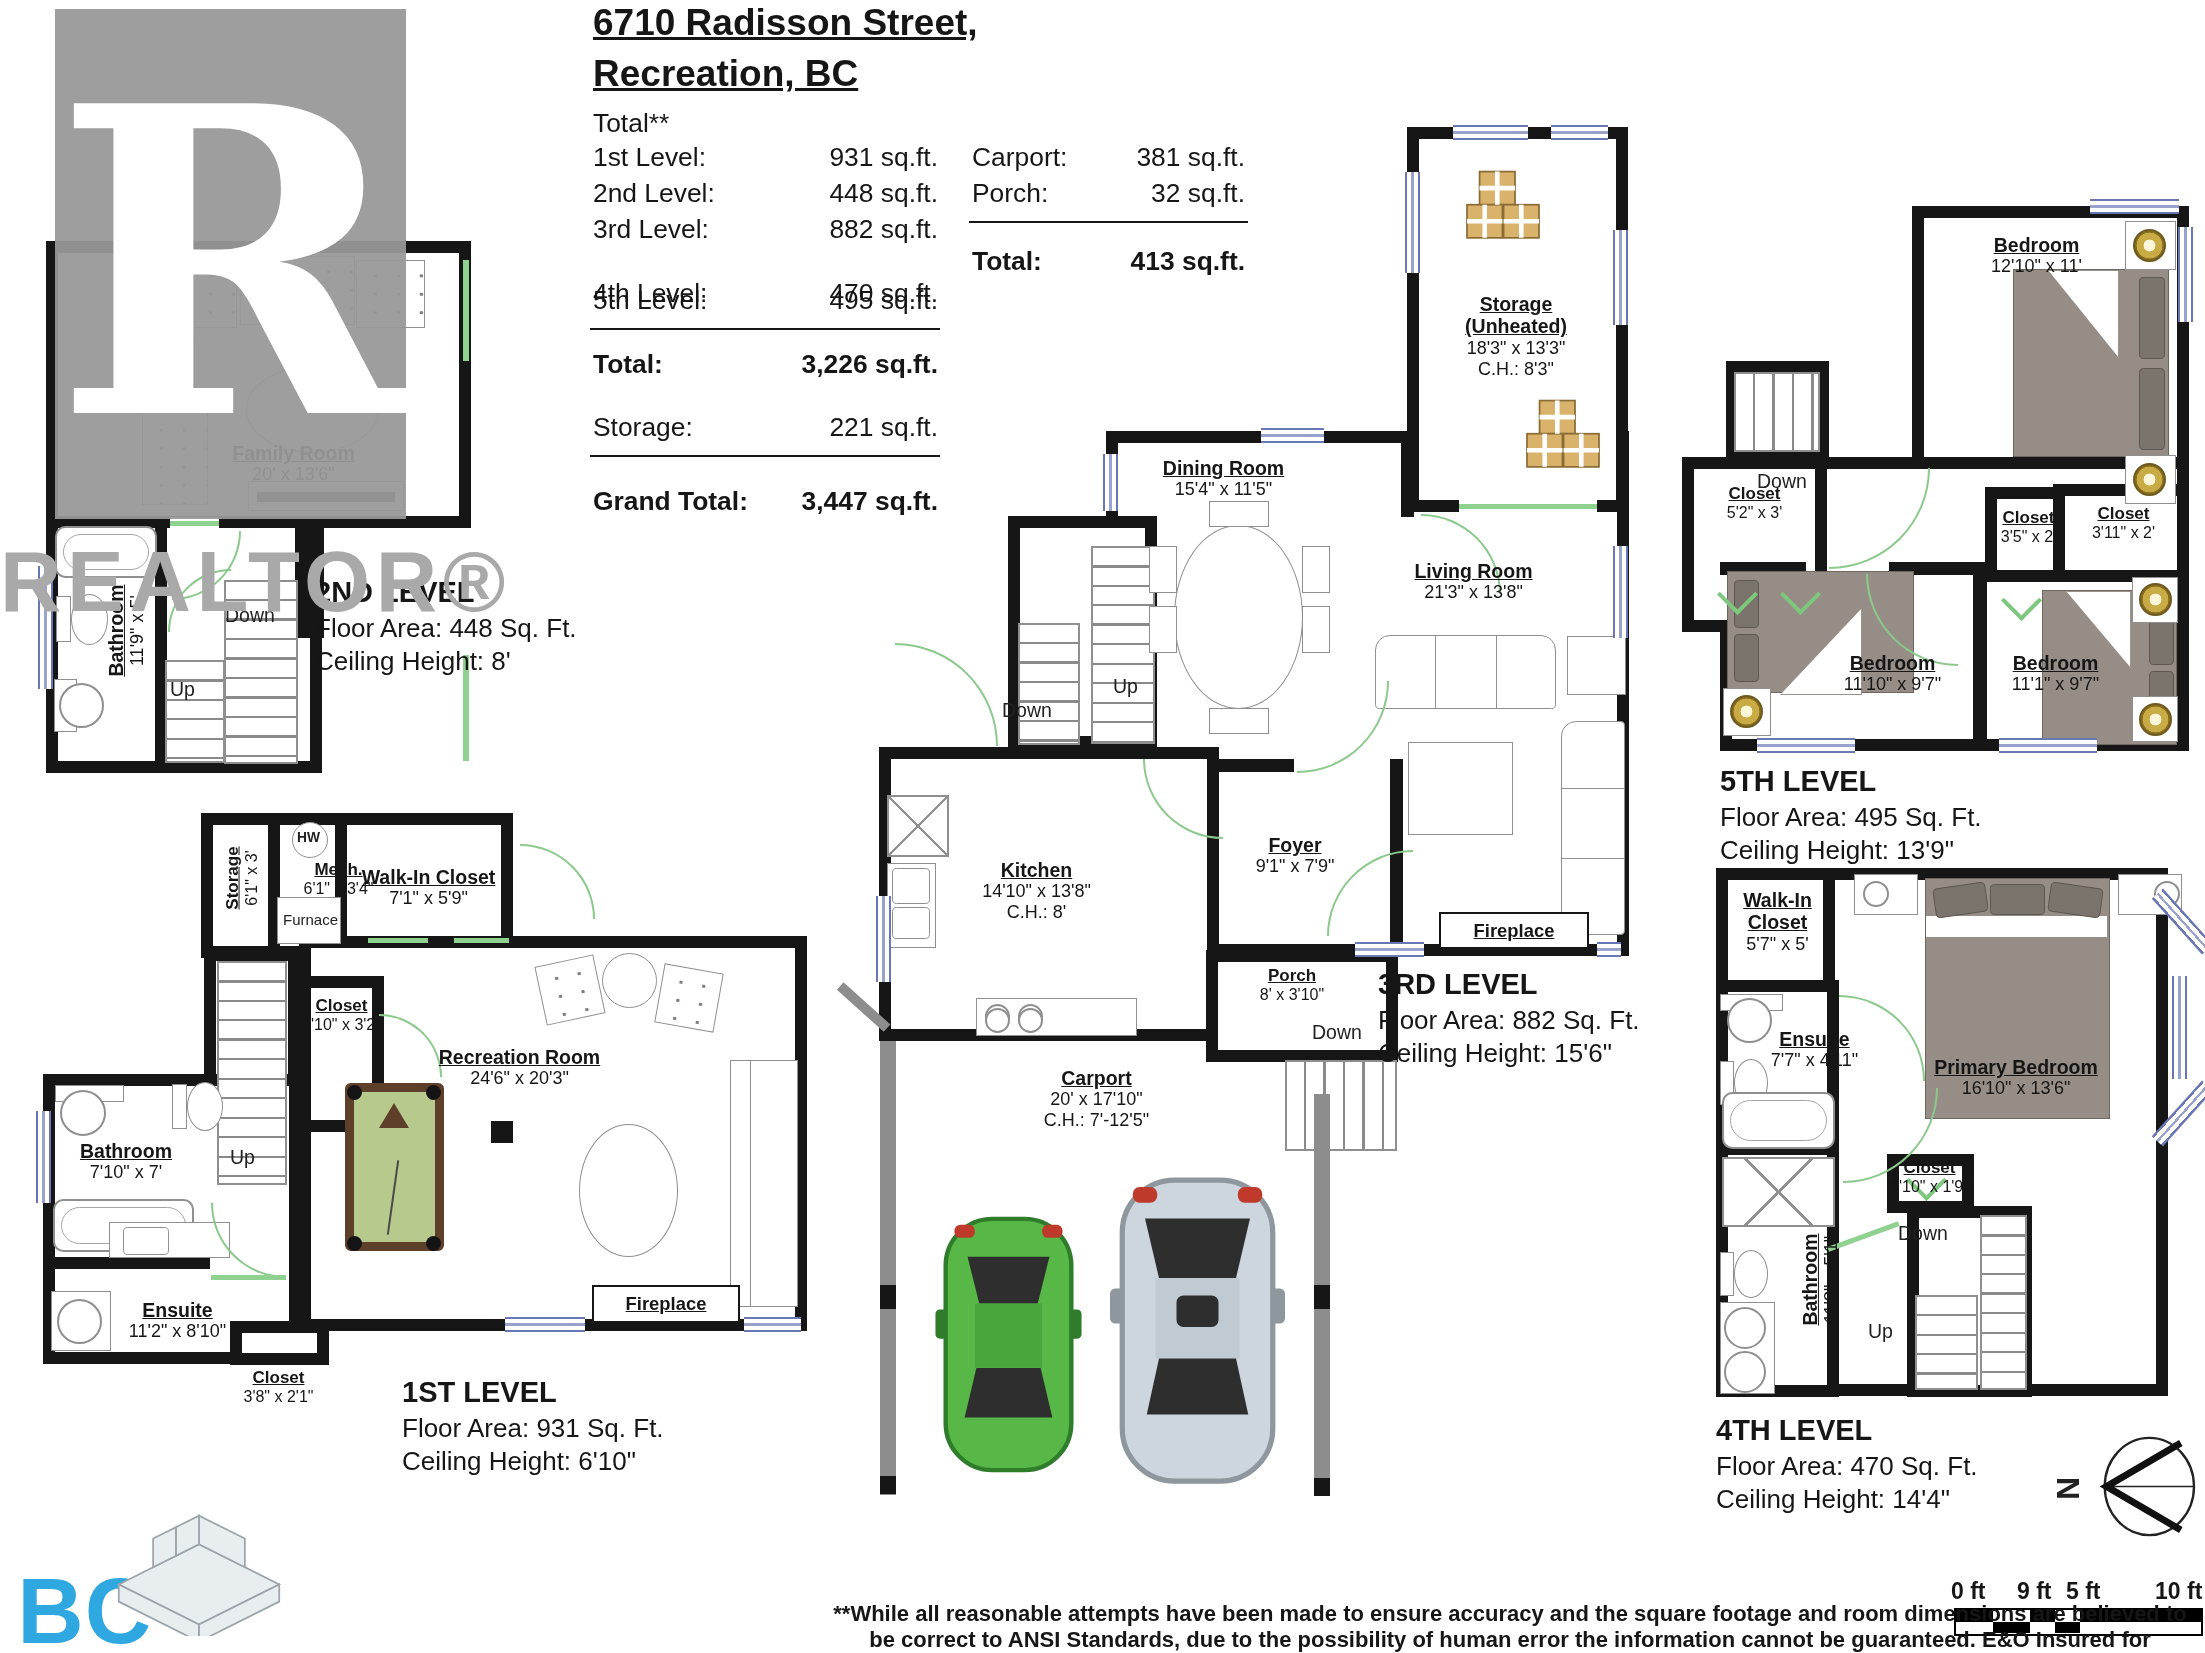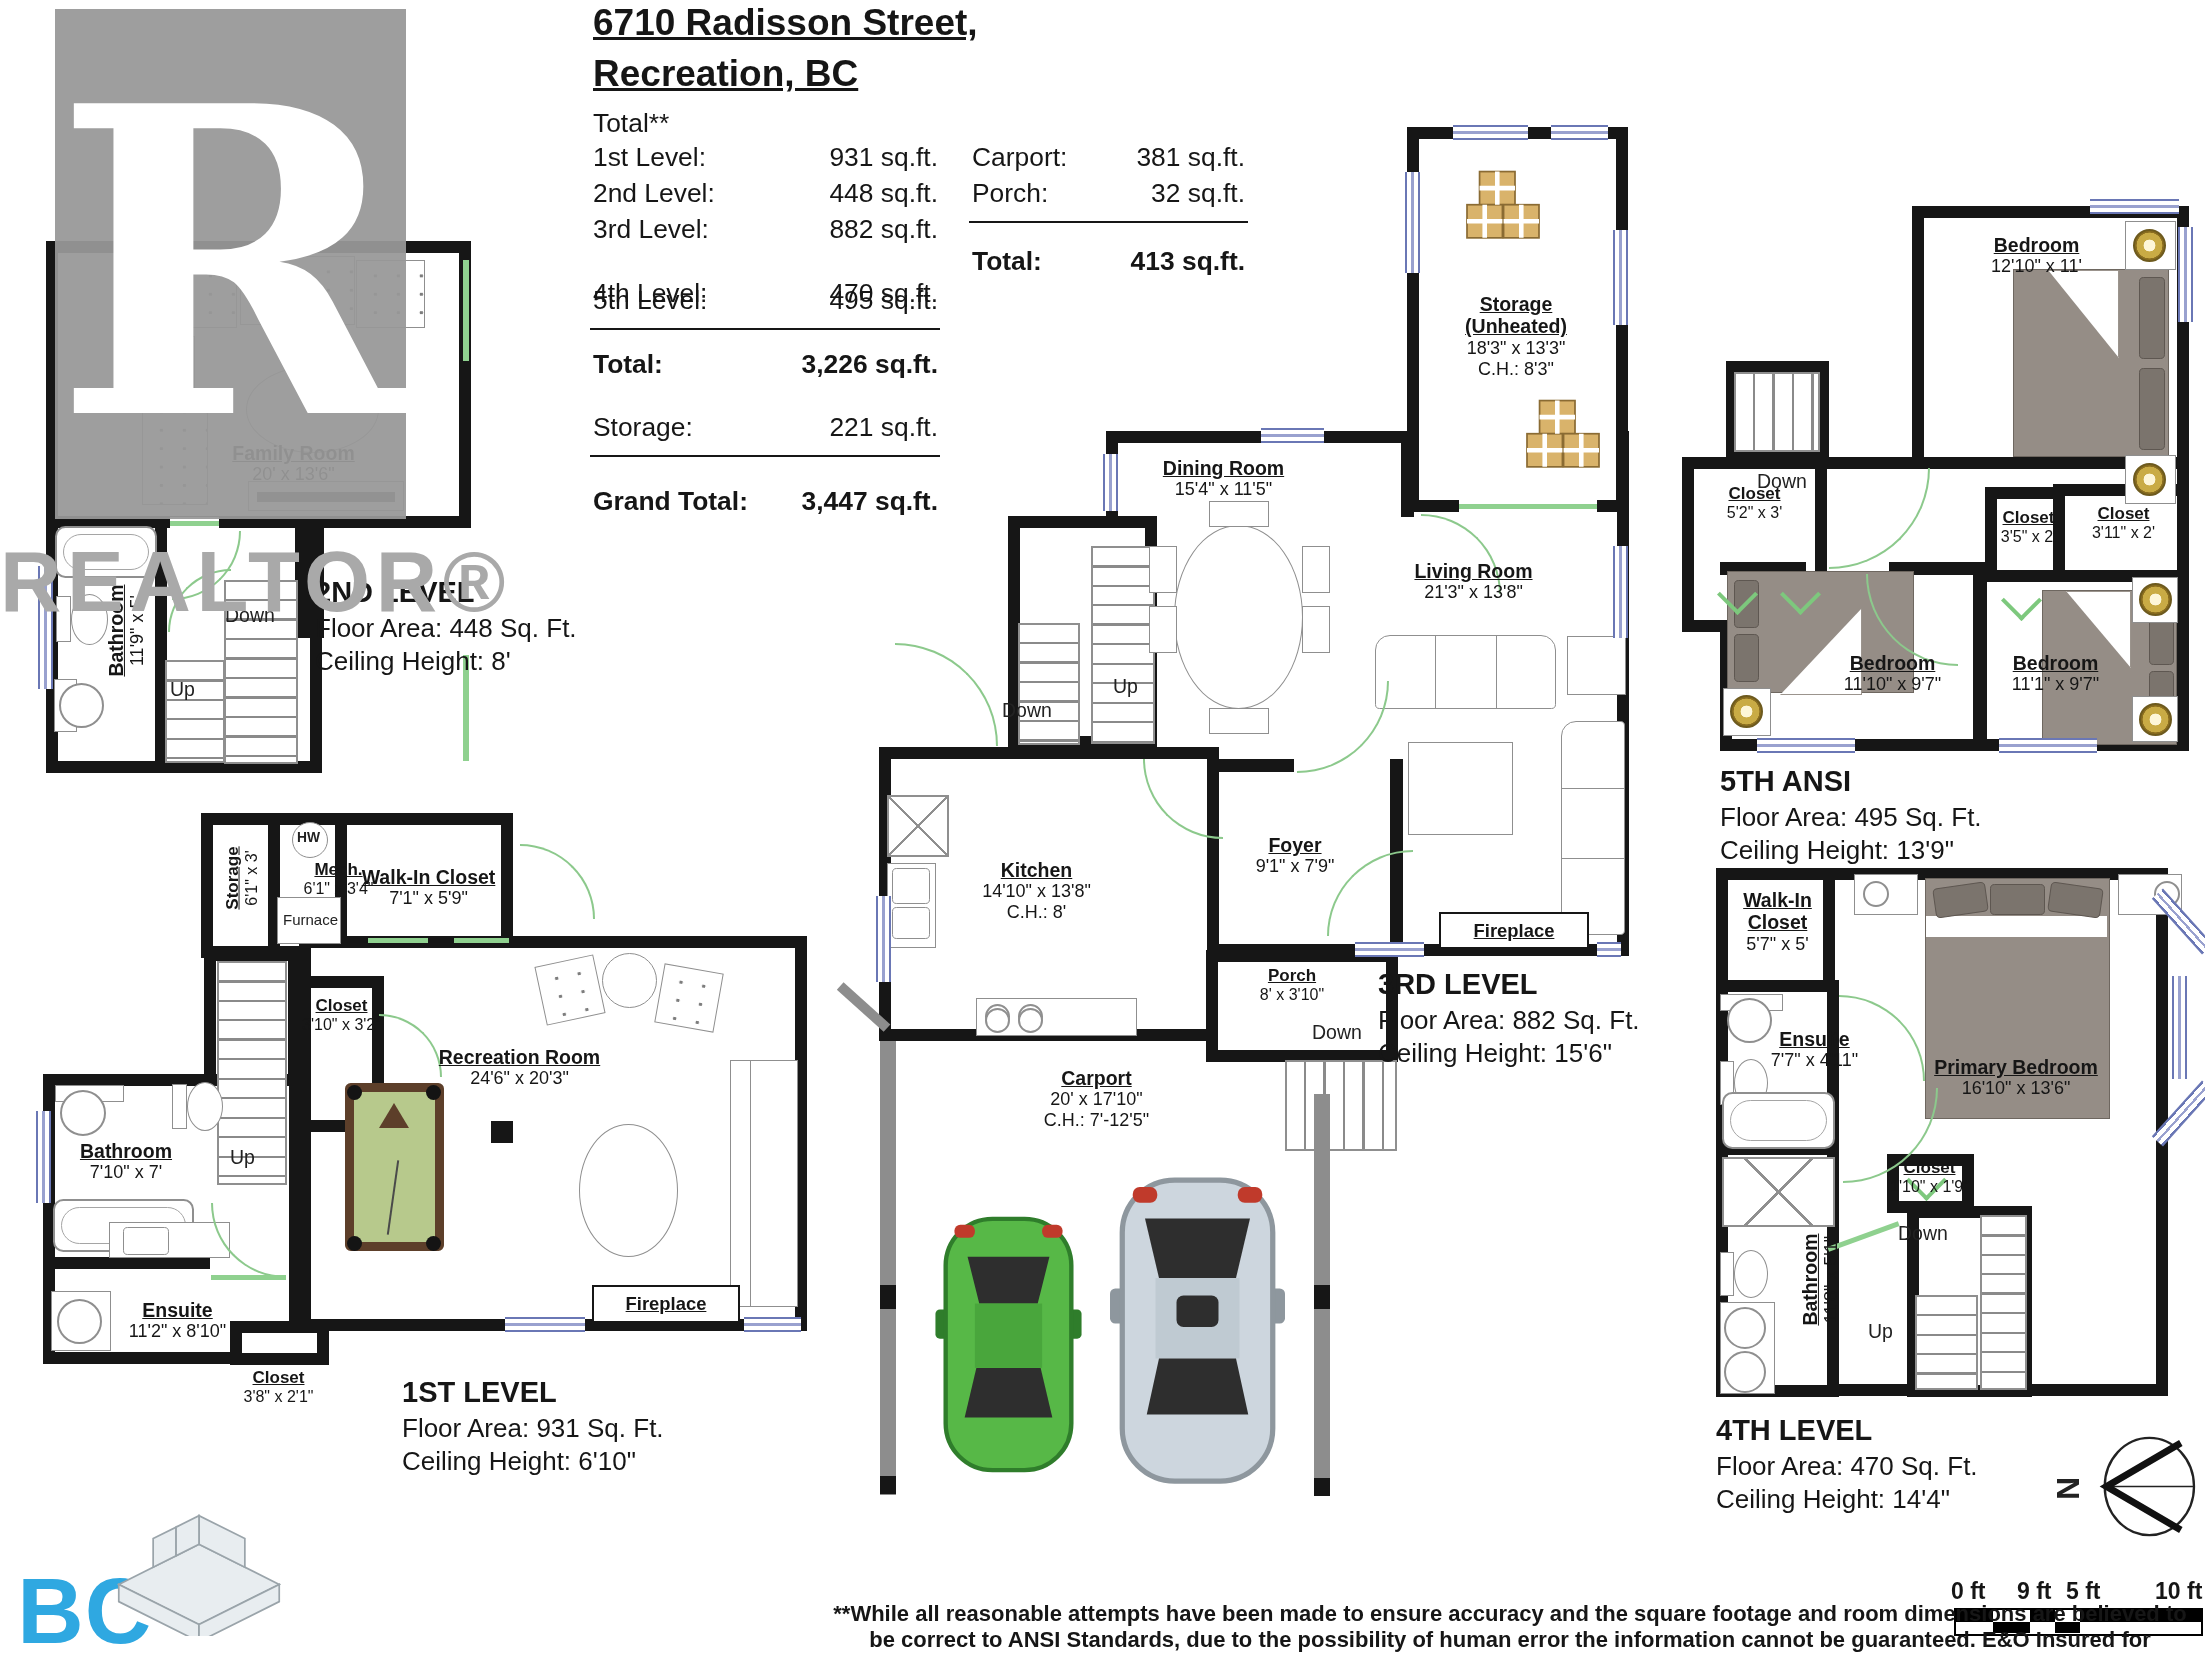--- a/index.html
+++ b/index.html
@@ -506,21 +506,21 @@
     <div class="rl" style="left:1812px;top:652px;width:161px;">
       <div class="n">Bedroom</div>
       <div class="d">11'10" x 9'7"</div>
     </div>
     <div class="rl" style="left:1981px;top:652px;width:149px;">
       <div class="n">Bedroom</div>
       <div class="d">11'1" x 9'7"</div>
     </div>
     <div class="dir" style="left:1757px;top:470px;">Down</div>
     <div class="cap" style="left:1720px;top:763px;">
-      <div class="t">5TH ANSI</div>
+      <div class="t">5TH LEVEL</div>
       <div class="s">Floor Area: 495 Sq. Ft.</div>
       <div class="s">Ceiling Height: 13'9"</div>
     </div>
   </div>
 
   <div class="group">
     <div class="room" style="left:1716px;top:868px;width:452px;height:528px;"></div>
     <div class="room" style="left:1716px;top:868px;width:119px;height:125px;"></div>
     <div class="room" style="left:1716px;top:980px;width:123px;height:175px;"></div>
     <div class="room" style="left:1716px;top:1143px;width:123px;height:254px;"></div>

